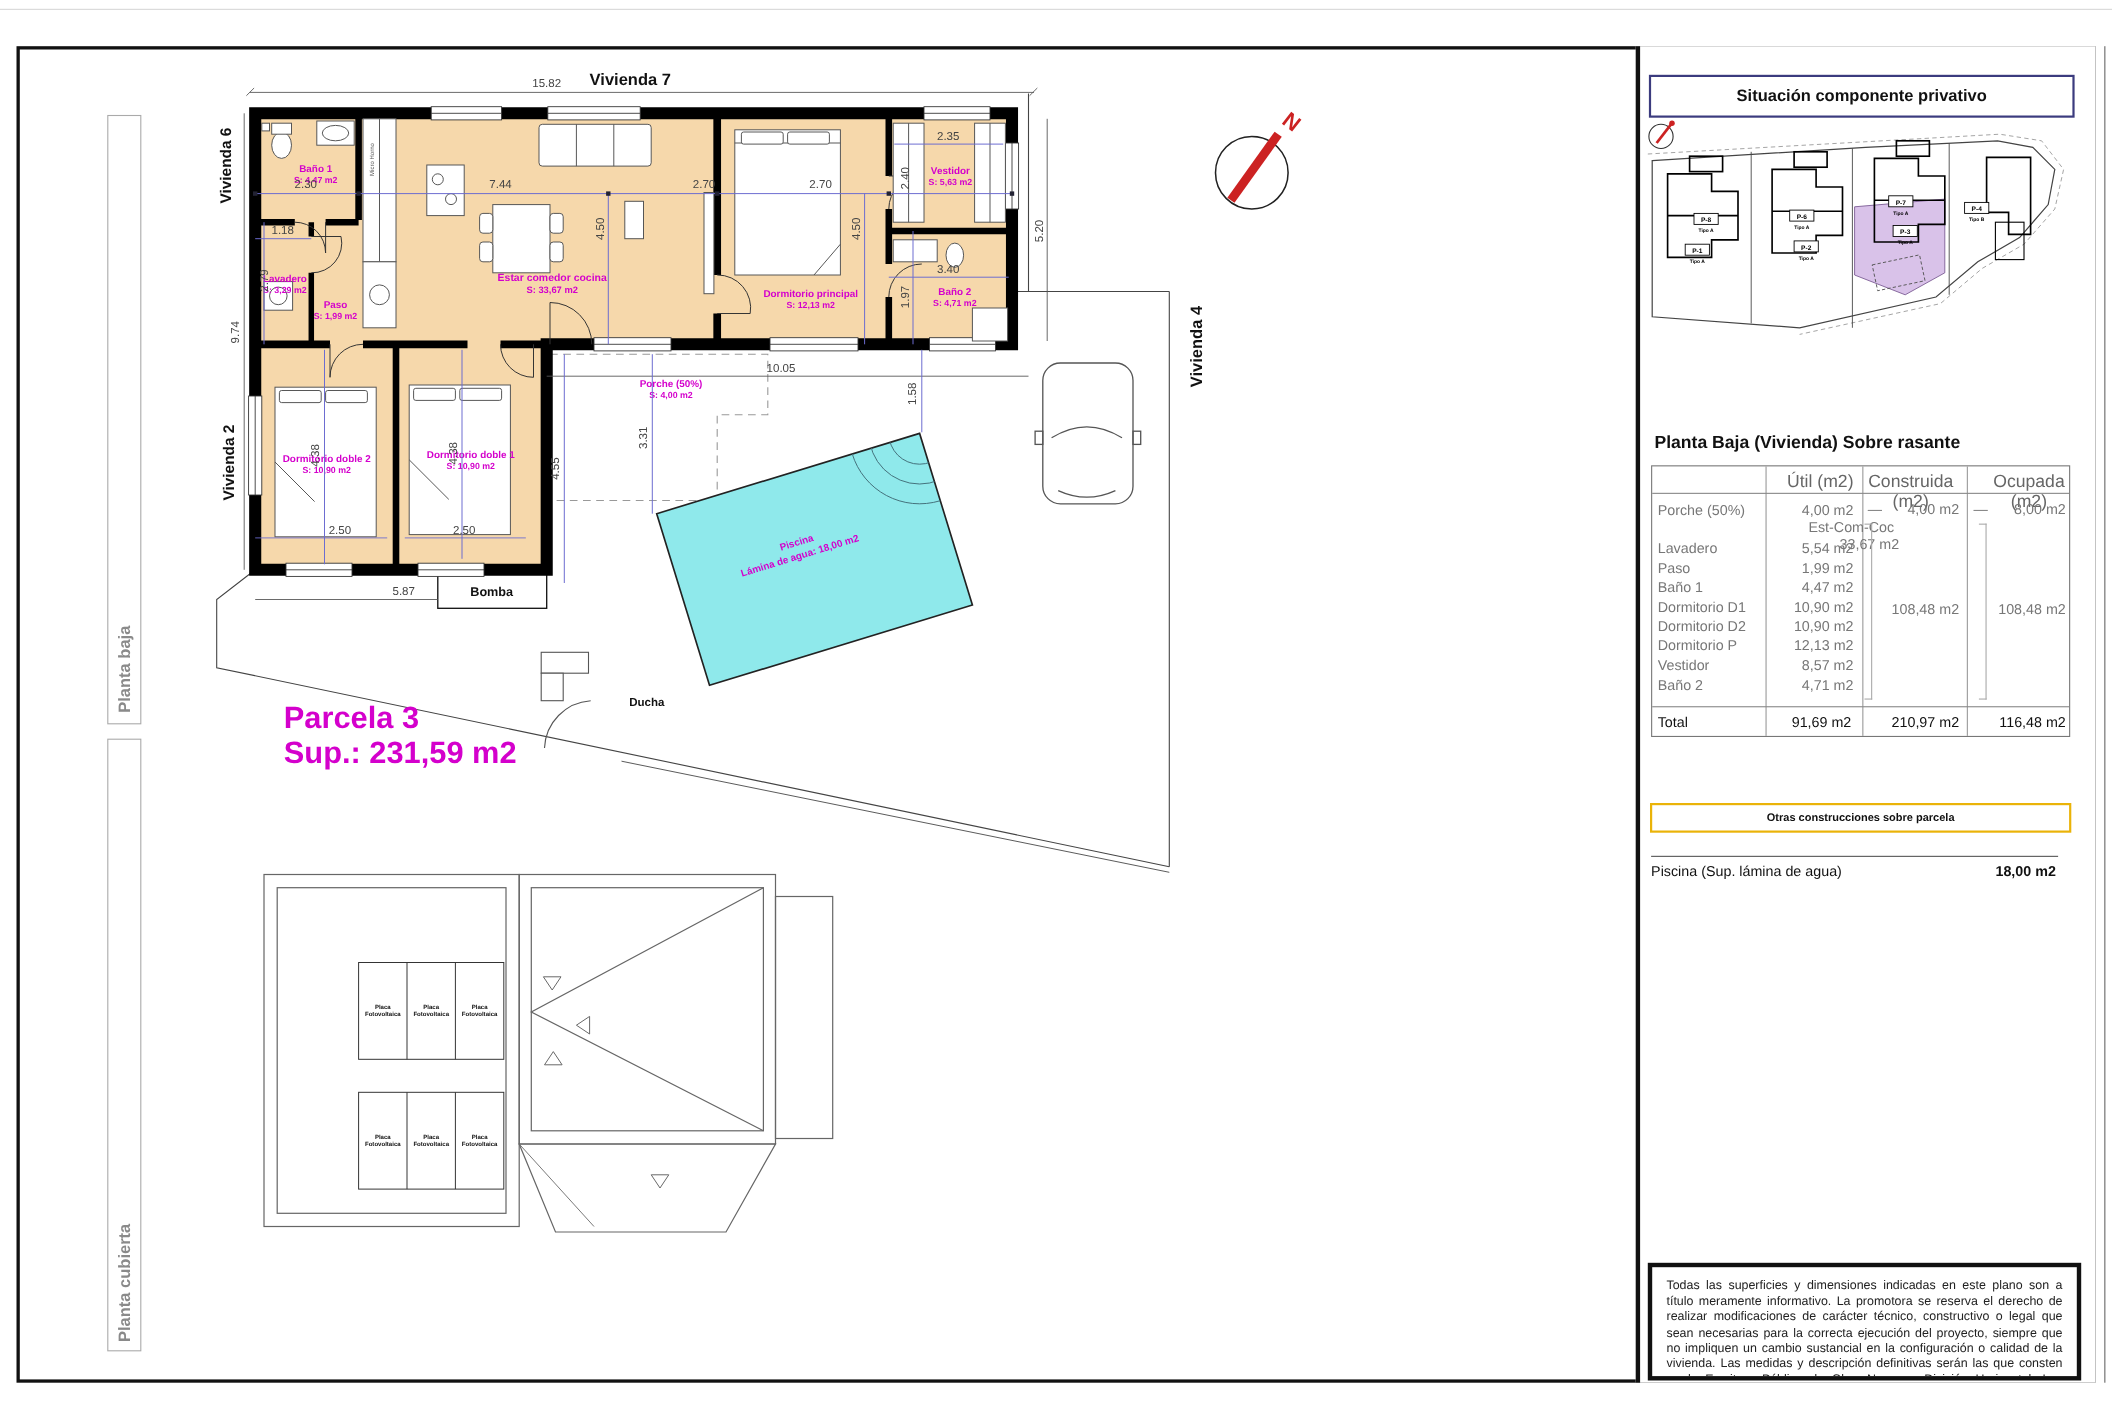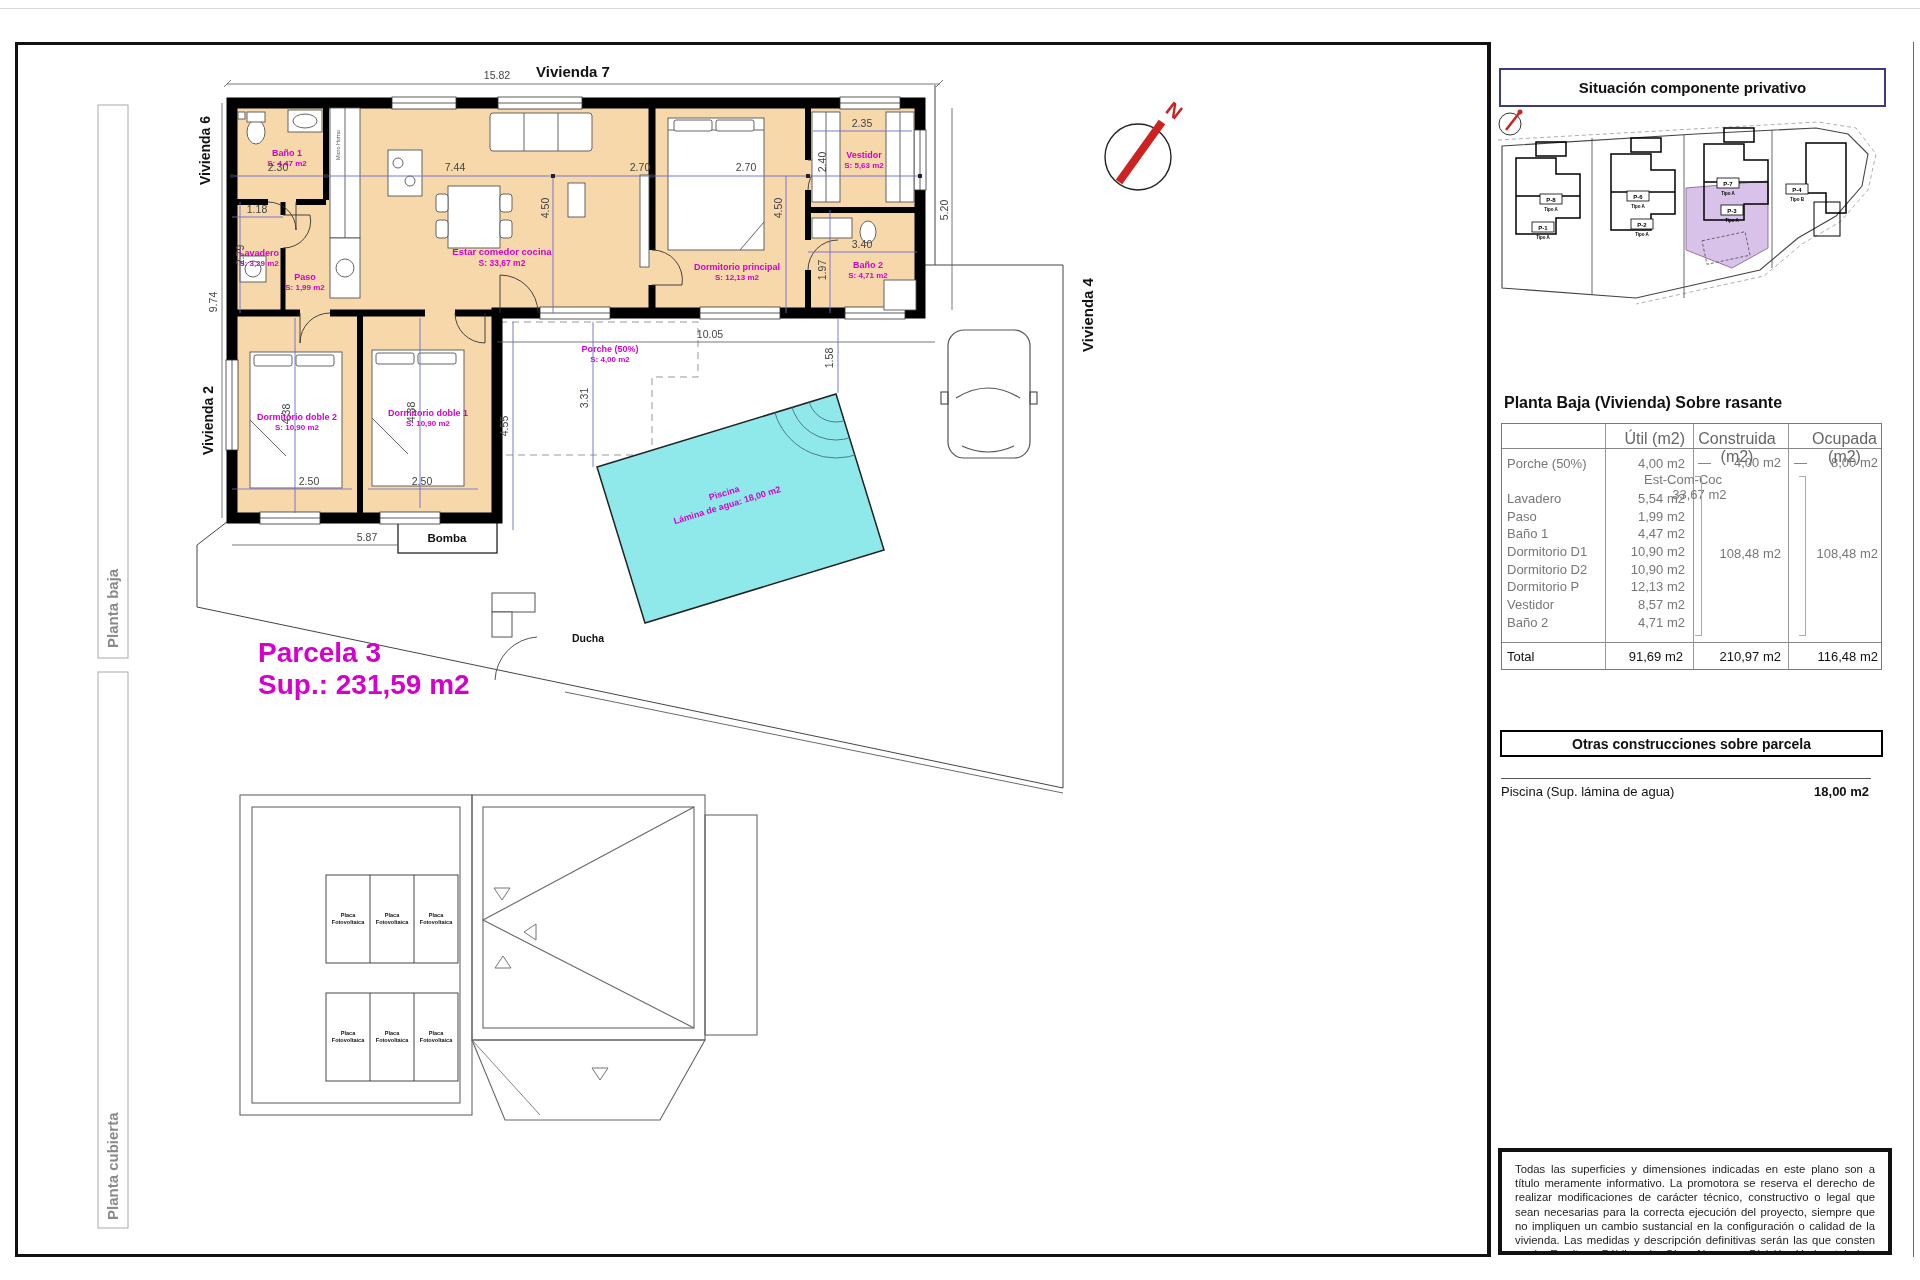--- a/index.html
+++ b/index.html
@@ -5,21 +5,21 @@
   html,body{margin:0;padding:0;background:#fff;font-family:"Liberation Sans",sans-serif;}
   #page{position:relative;width:1920px;height:1280px;background:#fff;overflow:hidden;}
   .abs{position:absolute;}
   #topline{left:0;top:8px;width:1920px;height:1px;background:#d8d8d8;}
   #frame{left:15px;top:42px;width:1890px;height:1215px;border:3px solid #111;box-sizing:border-box;}
   #edge2{left:1913px;top:42px;width:1px;height:1215px;background:#666;}
   #sidebar{left:1487px;top:42px;width:418px;height:1215px;background:#fff;border-left:4px solid #111;box-sizing:border-box;}
   .titlebox{position:absolute;display:flex;align-items:center;justify-content:center;font-weight:bold;background:#fff;box-sizing:border-box;}
   #situacion-box{left:8px;top:26px;width:387px;height:39px;border:2px solid #3b3b7e;font-size:15px;color:#111;}
   #vivienda-box{left:9px;top:305px;width:383px;height:27px;border:2px solid #a84c4c;font-size:15px;color:#111;}
-  #otras-box{left:9px;top:688px;width:383px;height:27px;border:2px solid #000000;font-size:14px;color:#111;}
+  #otras-box{left:9px;top:688px;width:383px;height:27px;border:2px solid #eab308;font-size:10px;color:#111;}
   #planta-heading{left:13px;top:352px;font-size:16px;font-weight:bold;color:#111;text-align:right;}
   #area-table{left:10px;top:381px;width:381px;height:247px;border:1px solid #777;box-sizing:border-box;font-size:13px;color:#777;}
   .vline{position:absolute;top:0;width:1px;height:245px;background:#999;}
   .th{position:absolute;top:6px;font-size:16px;color:#666;}
   #th-util{left:103px;width:80px;text-align:right;padding-right:4px;}
   #th-cons{left:184px;width:102px;text-align:center;}
   #th-ocu{left:296px;width:93px;text-align:center;}
   .hline{position:absolute;left:0;width:379px;height:1px;background:#888;}
   .trow{position:absolute;left:0;width:379px;height:18px;display:flex;align-items:center;}
   .trow .rname{width:100px;padding-left:5px;white-space:nowrap;}

